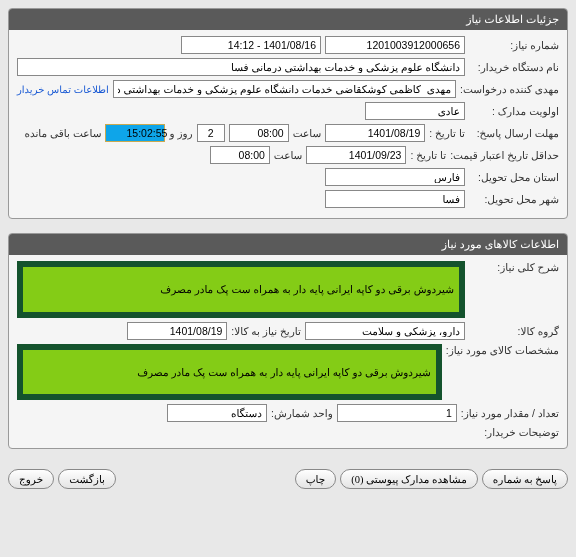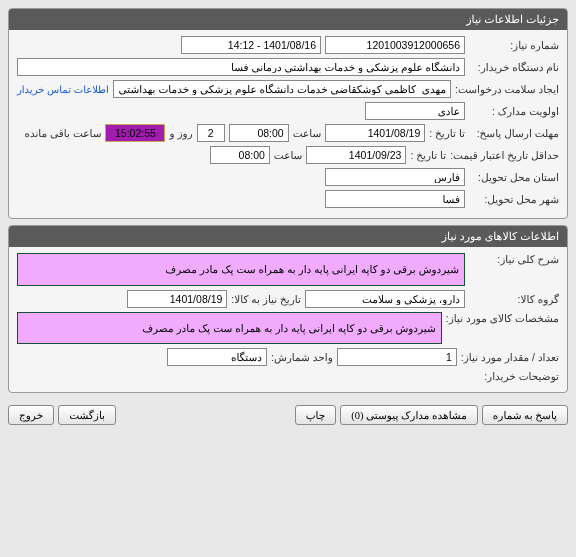--- a/index.html
+++ b/index.html
@@ -8,21 +8,21 @@
   font-size: 11px;
   background: #e8e8e8;
   direction: rtl;
   padding: 8px;
   width: 576px;
 }
 .panel {
   background: #f5f5f5;
   border: 1px solid #999;
   border-radius: 4px;
-  margin-bottom: 6px;
+  margin-bottom: 14px;
 }
 .panel-header {
   background: #5a5a5a;
   color: #fff;
   padding: 4px 8px;
   font-size: 11px;
   border-radius: 3px 3px 0 0;
 }
 .panel-body {
   padding: 6px 8px;
@@ -48,54 +48,54 @@
   font-size: 10.5px;
   height: 18px;
   direction: rtl;
 }
 .field.wide { flex: 1; }
 .field.w140 { width: 140px; }
 .field.w100 { width: 100px; }
 .field.w60 { width: 60px; }
 .field.w30 { width: 28px; text-align:center; }
 .timebox {
-  background: #a21caf;
+  background: #0ea5e9;
   border: 1px solid #c9a94f;
-  padding: 2px 8px;
+  padding: 2px 20px;
   font-size: 10.5px;
   direction: ltr;
   text-align: center;
   width: 60px;
   height: 18px;
 }
 .link {
   color: #1a5ad4;
   cursor: pointer;
   font-size: 10px;
 }
 .buttons {
   display: flex;
   gap: 4px;
   justify-content: flex-start;
   padding: 6px 0 2px;
 }
 button.btn {
   background: linear-gradient(#fefefe,#e4e4e4);
   border: 1px solid #888;
-  border-radius: 3px;
+  border-radius: 10px;
   padding: 3px 10px;
   font-family: Tahoma;
   font-size: 10.5px;
   cursor: pointer;
 }
 .spacer { flex: 1; }
 .multiline {
-  border: 1px solid #14532d;
-  background: #f0abfc;
-  padding: 8px 5px;
+  border: 6px solid #14532d;
+  background: #84cc16;
+  padding: 15px 5px;
   font-size: 10.5px;
   min-height: 28px;
   flex: 1;
   line-height: 1.4;
 }
 </style>
 </head>
 <body>
 
 <div class="panel">
@@ -107,21 +107,21 @@
       <input class="field w140" readonly="" value="1201003912000656" style="">
       <input class="field w140" readonly="" value="1401/08/16 - 14:12" style="">
     </div>
 
     <div class="row">
       <span class="label">نام دستگاه خریدار:</span>
       <input class="field wide" readonly="" value="دانشگاه علوم پزشکی و خدمات بهداشتی درمانی فسا" style="">
     </div>
 
     <div class="row">
-      <span class="label">ایجاد سلامت درخواست:</span>
+      <span class="label">مهدی کننده درخواست:</span>
       <input class="field wide" readonly="" value="مهدی  کاظمی کوشکقاضی خدمات دانشگاه علوم پزشکی و خدمات بهداشتی د" style="">
       <span class="link">اطلاعات تماس خریدار</span>
     </div>
 
     <div class="row">
       <span class="label">اولویت مدارک :</span>
       <input class="field w100" readonly="" value="عادی" style="">
     </div>
 
     <div class="row">

